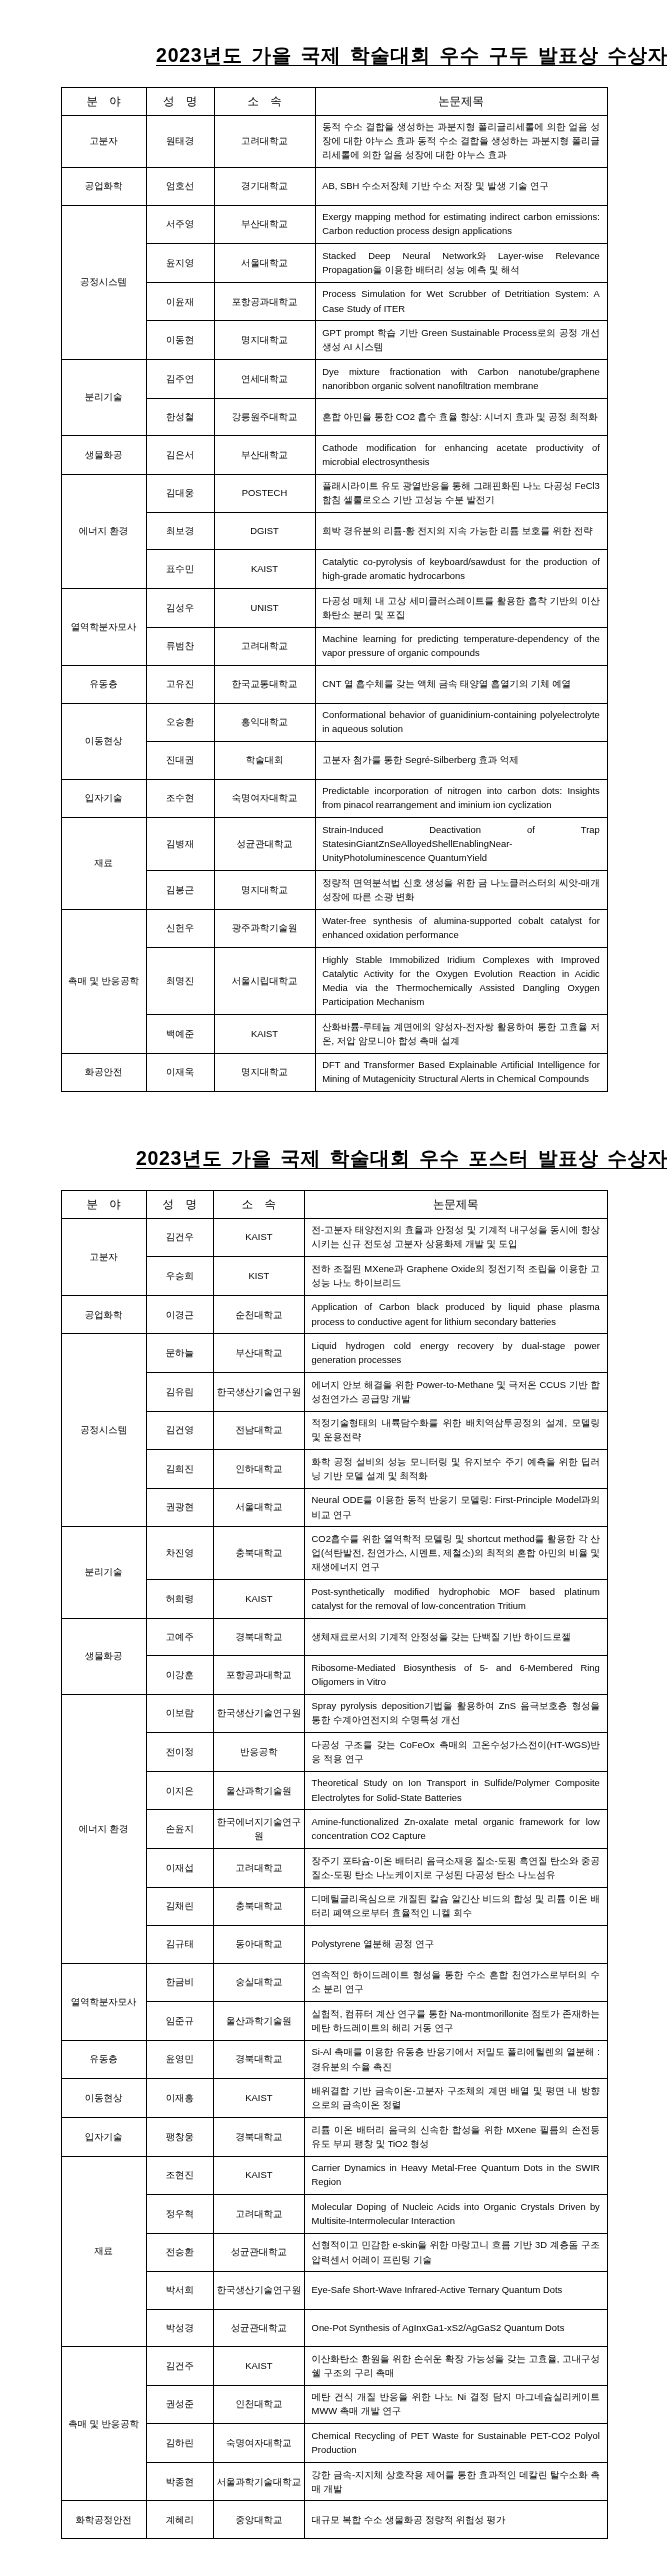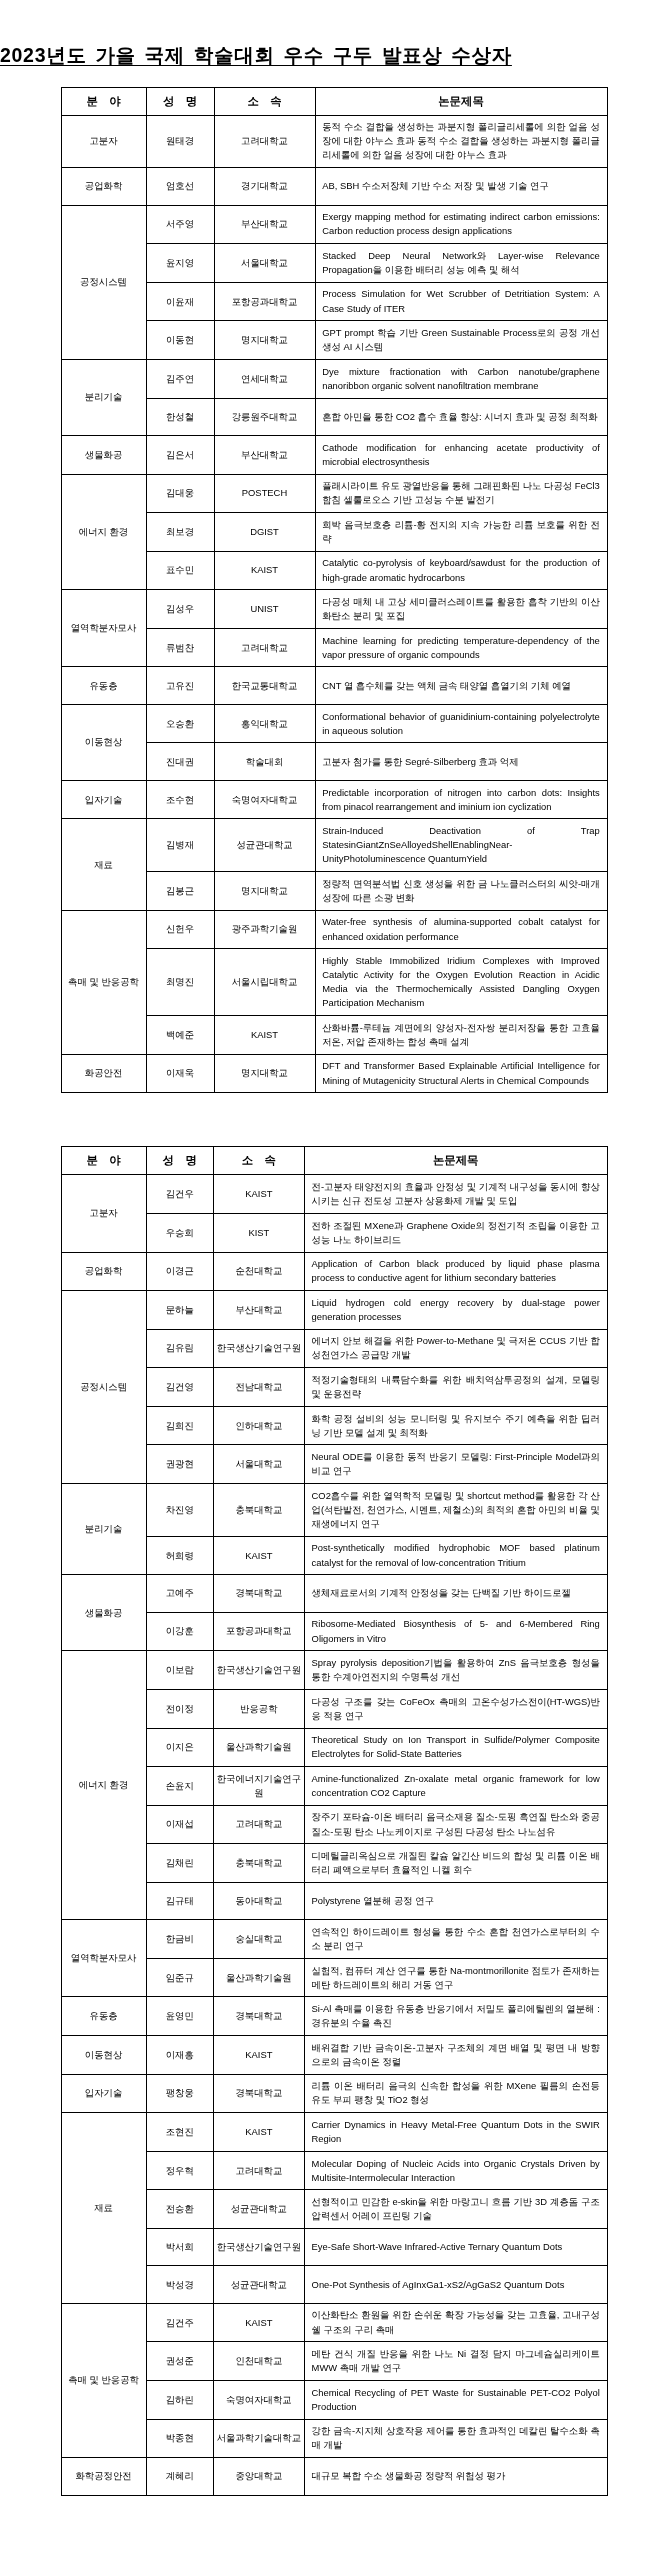--- a/index.html
+++ b/index.html
@@ -14,21 +14,21 @@
     margin: 0 auto;
     background: #ffffff;
     padding: 42px 0 64px 0;
     box-sizing: border-box;
   }
   .award-section { margin: 0 auto; }
   .poster-section { margin-top: 53px; }
   .doc-title {
     font-size: 19.5px;
     font-weight: bold;
-    text-align: left;
+    text-align: right;
     text-decoration: underline;
     text-underline-offset: 3.4px;
     letter-spacing: 0.7px;
     margin: 0 auto 17.5px auto;
     word-spacing: 2.7px;
   }
   table.awards {
     width: 547px;
     margin: 0 auto;
     border-collapse: collapse;
@@ -36,21 +36,21 @@
     table-layout: fixed;
   }
   table.awards th, table.awards td {
     border: 0.7px solid #000000;
     vertical-align: middle;
     overflow-wrap: break-word;
     word-break: break-word;
   }
   table.awards th {
     font-size: 11.4px;
-    font-weight: bold;
+    font-weight: normal;
     text-align: center;
     padding: 6px 1.3px;
     white-space: pre;
   }
   table.awards td {
     font-size: 9.4px;
     line-height: 1.5;
     height: 27px;
   }
   td.field-cell, td.name-cell, td.aff-cell {
@@ -138,21 +138,21 @@
           </tr>
           <tr>
             <td class="field-cell" rowspan="3">에너지 환경</td>
             <td class="name-cell">김대웅</td>
             <td class="aff-cell">POSTECH</td>
             <td class="paper-cell">플래시라이트 유도 광열반응을 통해 그래핀화된 나노 다공성 FeCl3 함침 셀룰로오스 기반 고성능 수분 발전기</td>
           </tr>
           <tr>
             <td class="name-cell">최보경</td>
             <td class="aff-cell">DGIST</td>
-            <td class="paper-cell">희박 음극보호층 리튬-황 전지의 지속 가능한 리튬 보호를 위한 전략</td>
+            <td class="paper-cell">희박 경유분의 리튬-황 전지의 지속 가능한 리튬 보호를 위한 전략</td>
           </tr>
           <tr>
             <td class="name-cell">표수민</td>
             <td class="aff-cell">KAIST</td>
             <td class="paper-cell">Catalytic co-pyrolysis of keyboard/sawdust for the production of high-grade aromatic hydrocarbons</td>
           </tr>
           <tr>
             <td class="field-cell" rowspan="2">열역학분자모사</td>
             <td class="name-cell">김성우</td>
             <td class="aff-cell">UNIST</td>
@@ -204,33 +204,34 @@
             <td class="paper-cell">Water-free synthesis of alumina-supported cobalt catalyst for enhanced oxidation performance</td>
           </tr>
           <tr>
             <td class="name-cell">최명진</td>
             <td class="aff-cell">서울시립대학교</td>
             <td class="paper-cell">Highly Stable Immobilized Iridium Complexes with Improved Catalytic Activity for the Oxygen Evolution Reaction in Acidic Media via the Thermochemically Assisted Dangling Oxygen Participation Mechanism</td>
           </tr>
           <tr>
             <td class="name-cell">백예준</td>
             <td class="aff-cell">KAIST</td>
-            <td class="paper-cell">산화바륨-루테늄 계면에의 양성자-전자쌍 분리저장을 통한 고효율 저온, 저압 존재하는 합성 촉매 설계</td>
+            <td class="paper-cell">산화바륨-루테늄 계면에의 양성자-전자쌍 활용하여 통한 고효율 저온, 저압 암모니아 합성 촉매 설계</td>
           </tr>
           <tr>
             <td class="field-cell" rowspan="1">화공안전</td>
             <td class="name-cell">이재욱</td>
             <td class="aff-cell">명지대학교</td>
             <td class="paper-cell">DFT and Transformer Based Explainable Artificial Intelligence for Mining of Mutagenicity Structural Alerts in Chemical Compounds</td>
           </tr>
         </tbody>
     </table>
   </section>
 
   <section class="award-section poster-section">
+    <h1 class="doc-title">2023년도 가을 국제 학술대회 우수 포스터 발표상 수상자</h1>
     <table class="awards">
       <colgroup>
         <col style="width:85px">
           <col style="width:67px">
           <col style="width:91px">
           <col style="width:302px">
       </colgroup>
       <thead>
           <tr>
             <th>분　야</th>

